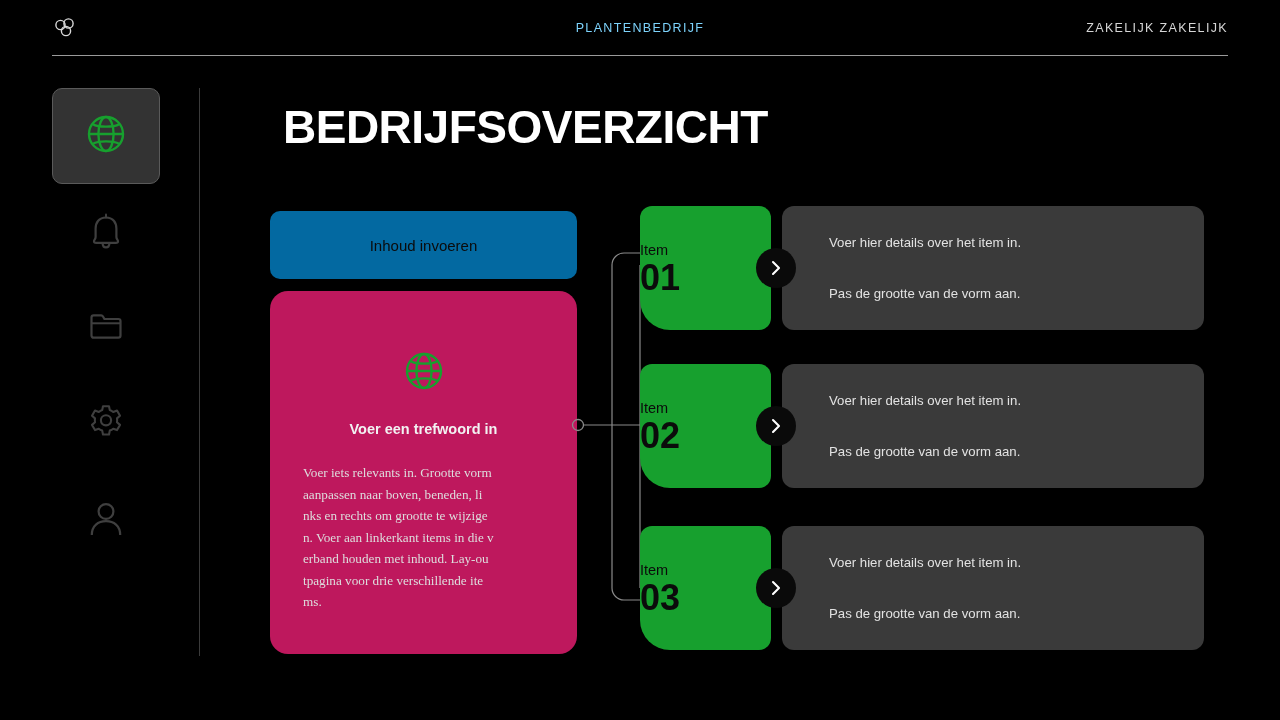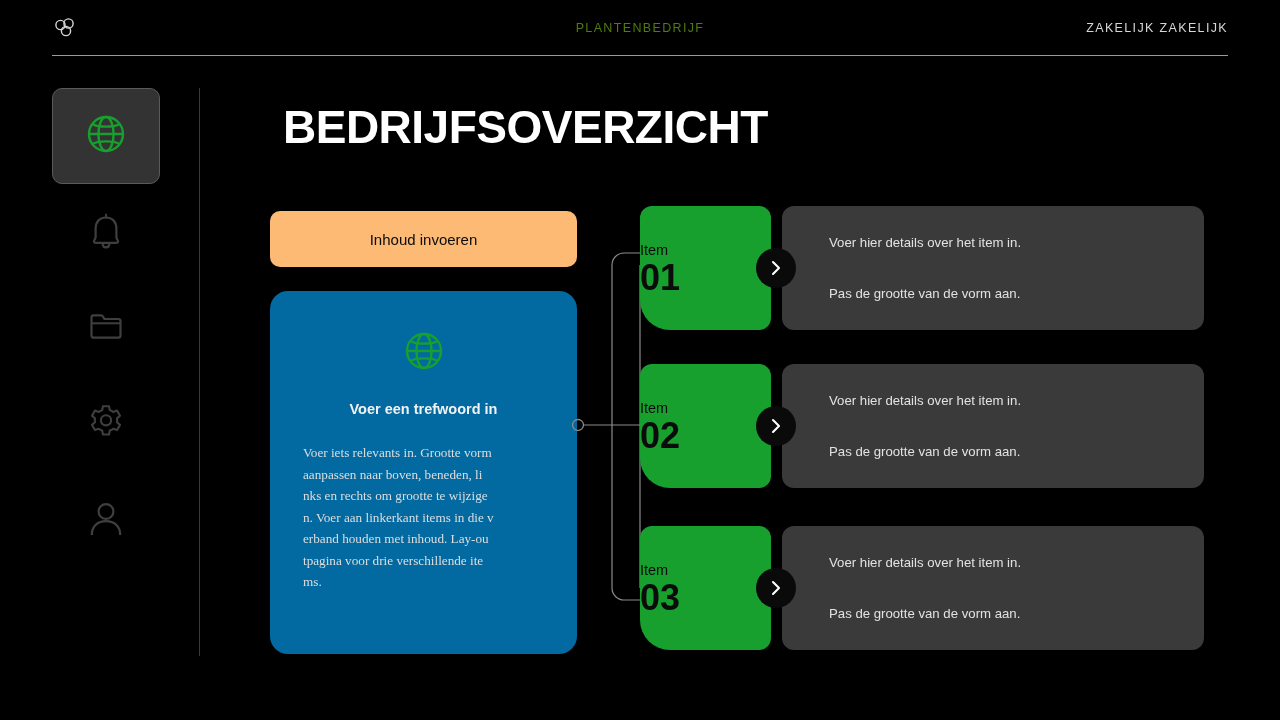--- a/index.html
+++ b/index.html
@@ -12,21 +12,21 @@
   .slide { position: relative; width: 1280px; height: 720px; background: #000; }
 
   
   .topbar {
     position: absolute; left: 52px; top: 0px; width: 1176px; height: 56px;
     display: flex; align-items: center;
   }
   .brand-logo { width: 26px; height: 26px; flex: 0 0 auto; }
   .topbar-center {
     position: absolute; left: 0; right: 0; text-align: center;
-    font-size: 12.5px; letter-spacing: 1.35px; color: #4d7c0f;
+    font-size: 12.5px; letter-spacing: 1.35px; color: #7dd3fc;
   }
   .topbar-right {
     margin-left: auto; font-size: 12.5px; letter-spacing: 1.35px; color: #d6d6d6;
     position: relative; z-index: 2;
   }
   .header-rule {
     position: absolute; left: 52px; top: 55px; width: 1176px; height: 1px;
     background: #9a9a9a;
   }
 
@@ -51,29 +51,29 @@
 
   
   .page-title {
     position: absolute; left: 264px; top: 102px;
     font-size: 46px; font-weight: bold; color: #ffffff;
     letter-spacing: -0.5px; line-height: 1.1; margin-left: 19px;
   }
 
   
   .cta-button {
-    position: absolute; left: 270px; top: 211px; width: 307px; height: 56px;
-    background: #fdba74; border-radius: 10px;
+    position: absolute; left: 270px; top: 211px; width: 307px; height: 68px;
+    background: #0369a1; border-radius: 10px;
     display: flex; align-items: center; justify-content: center;
     color: #0b0b0b; font-size: 15px;
   }
   .info-card {
     position: absolute; left: 270px; top: 291px; width: 307px; height: 363px;
-    background: #0369a1; border-radius: 18px;
-    padding: 36px 33px 20px 33px;
+    background: #be185d; border-radius: 18px;
+    padding: 56px 33px 20px 33px;
     display: flex; flex-direction: column; align-items: center;
   }
   .info-card .globe-wrap { margin-bottom: 22px; }
   .info-card-title {
     font-size: 14.5px; font-weight: bold; color: #f2f2f2; text-align: center;
     margin-bottom: 25px;
   }
   .info-card-body {
     font-size: 13.2px; line-height: 21.5px; color: #dedede;
     width: 100%; text-align: left; white-space: pre-line; font-family: Liberation Serif, serif;

